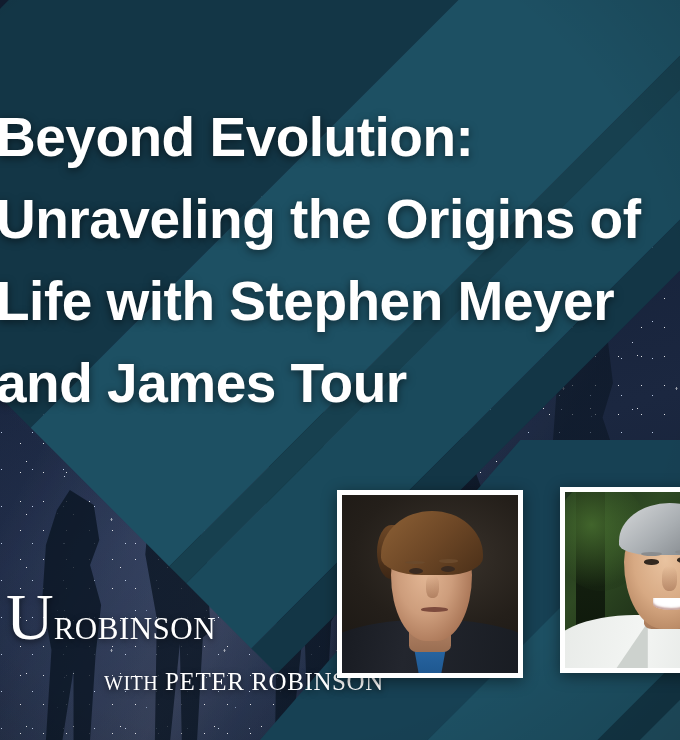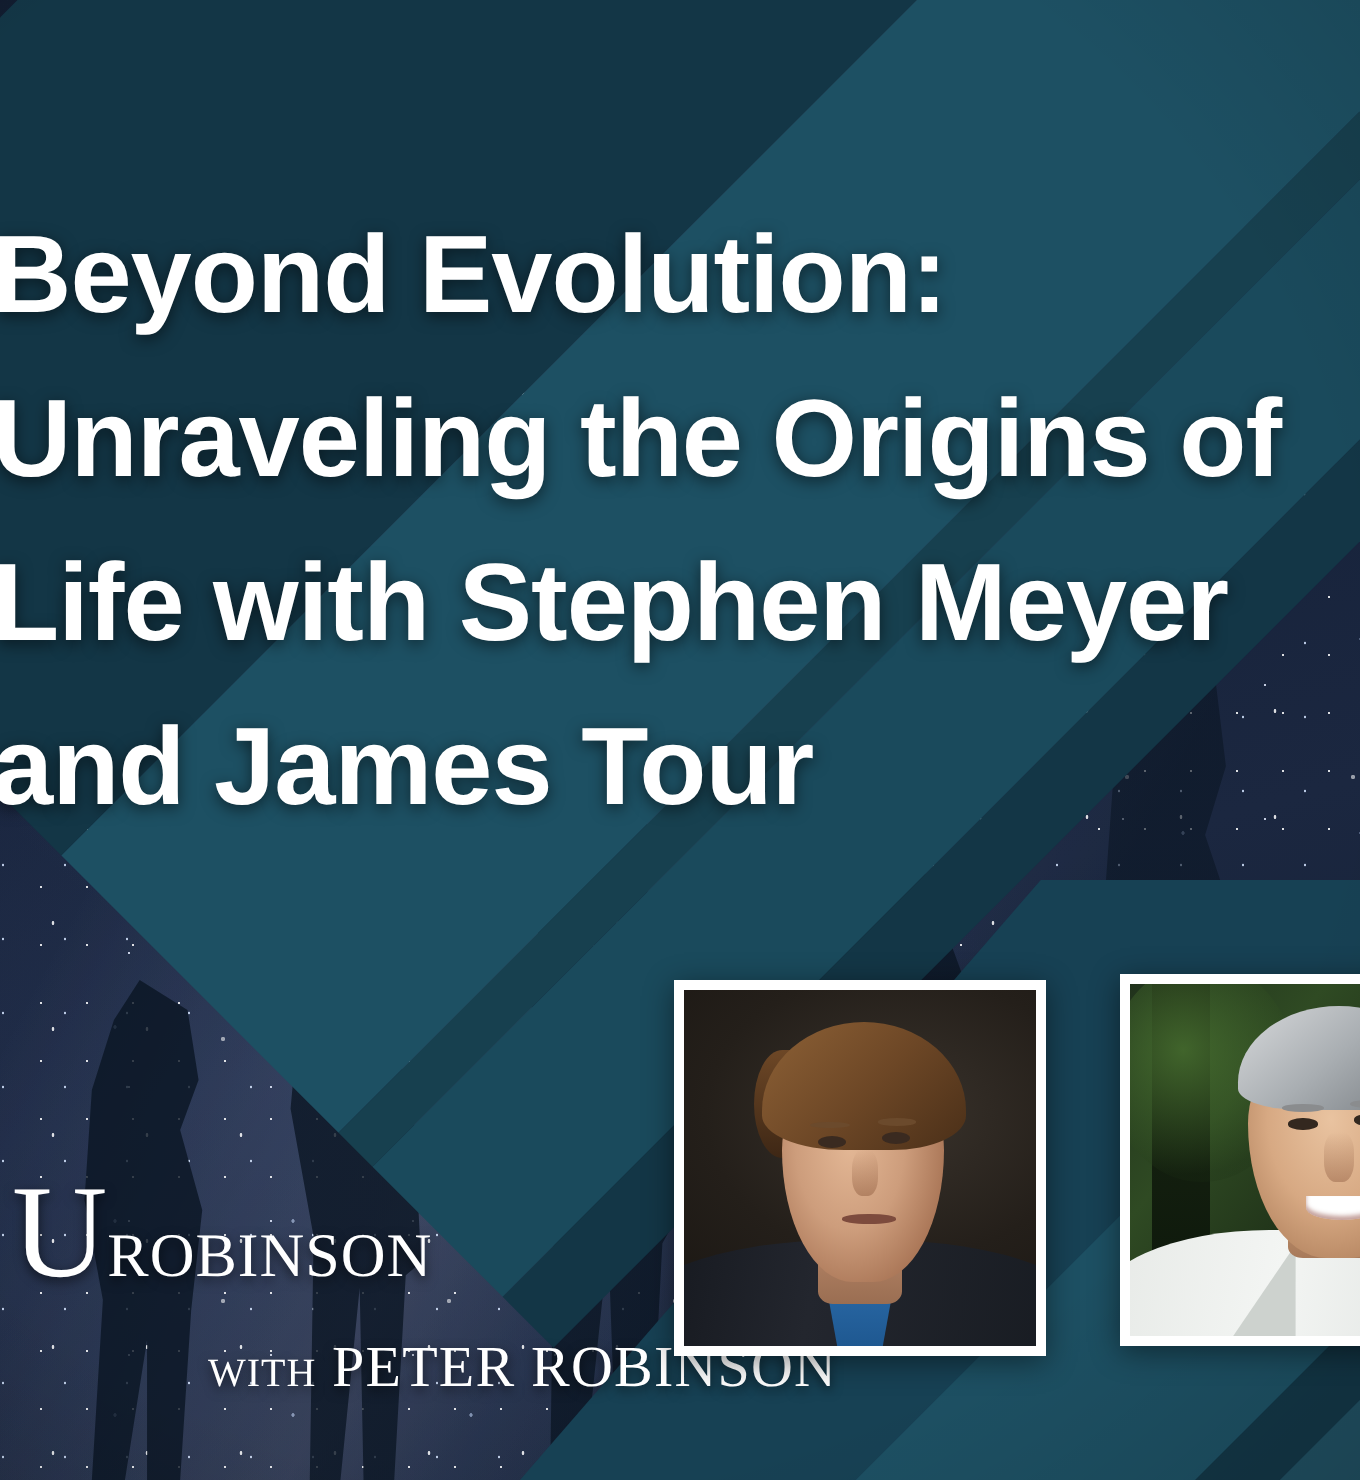--- a/index.html
+++ b/index.html
@@ -111,21 +111,21 @@
     font-weight:normal;
   }
   .logo .small {
     font-size:31px; line-height:1;
     letter-spacing:.5px;
   }
   .logo .r1 { left:0;  top:8px; }
   .logo .r2 { left:38px; top:48px; }
   .logo .r3 { left:98px; top:92px; }
   .logo .tiny { font-size:20px; letter-spacing:.5px; }
-  .logo .name { font-size:29px; letter-spacing:.6px; }
+  .logo .name { font-size:25px; letter-spacing:.6px; }
 
   
   .portrait {
     position:absolute;
     background:#ffffff;
     padding:5px;
     box-shadow:0 3px 14px rgba(0,0,0,.45);
   }
   .portrait .inner { position:relative; width:100%; height:100%; overflow:hidden; }
 

